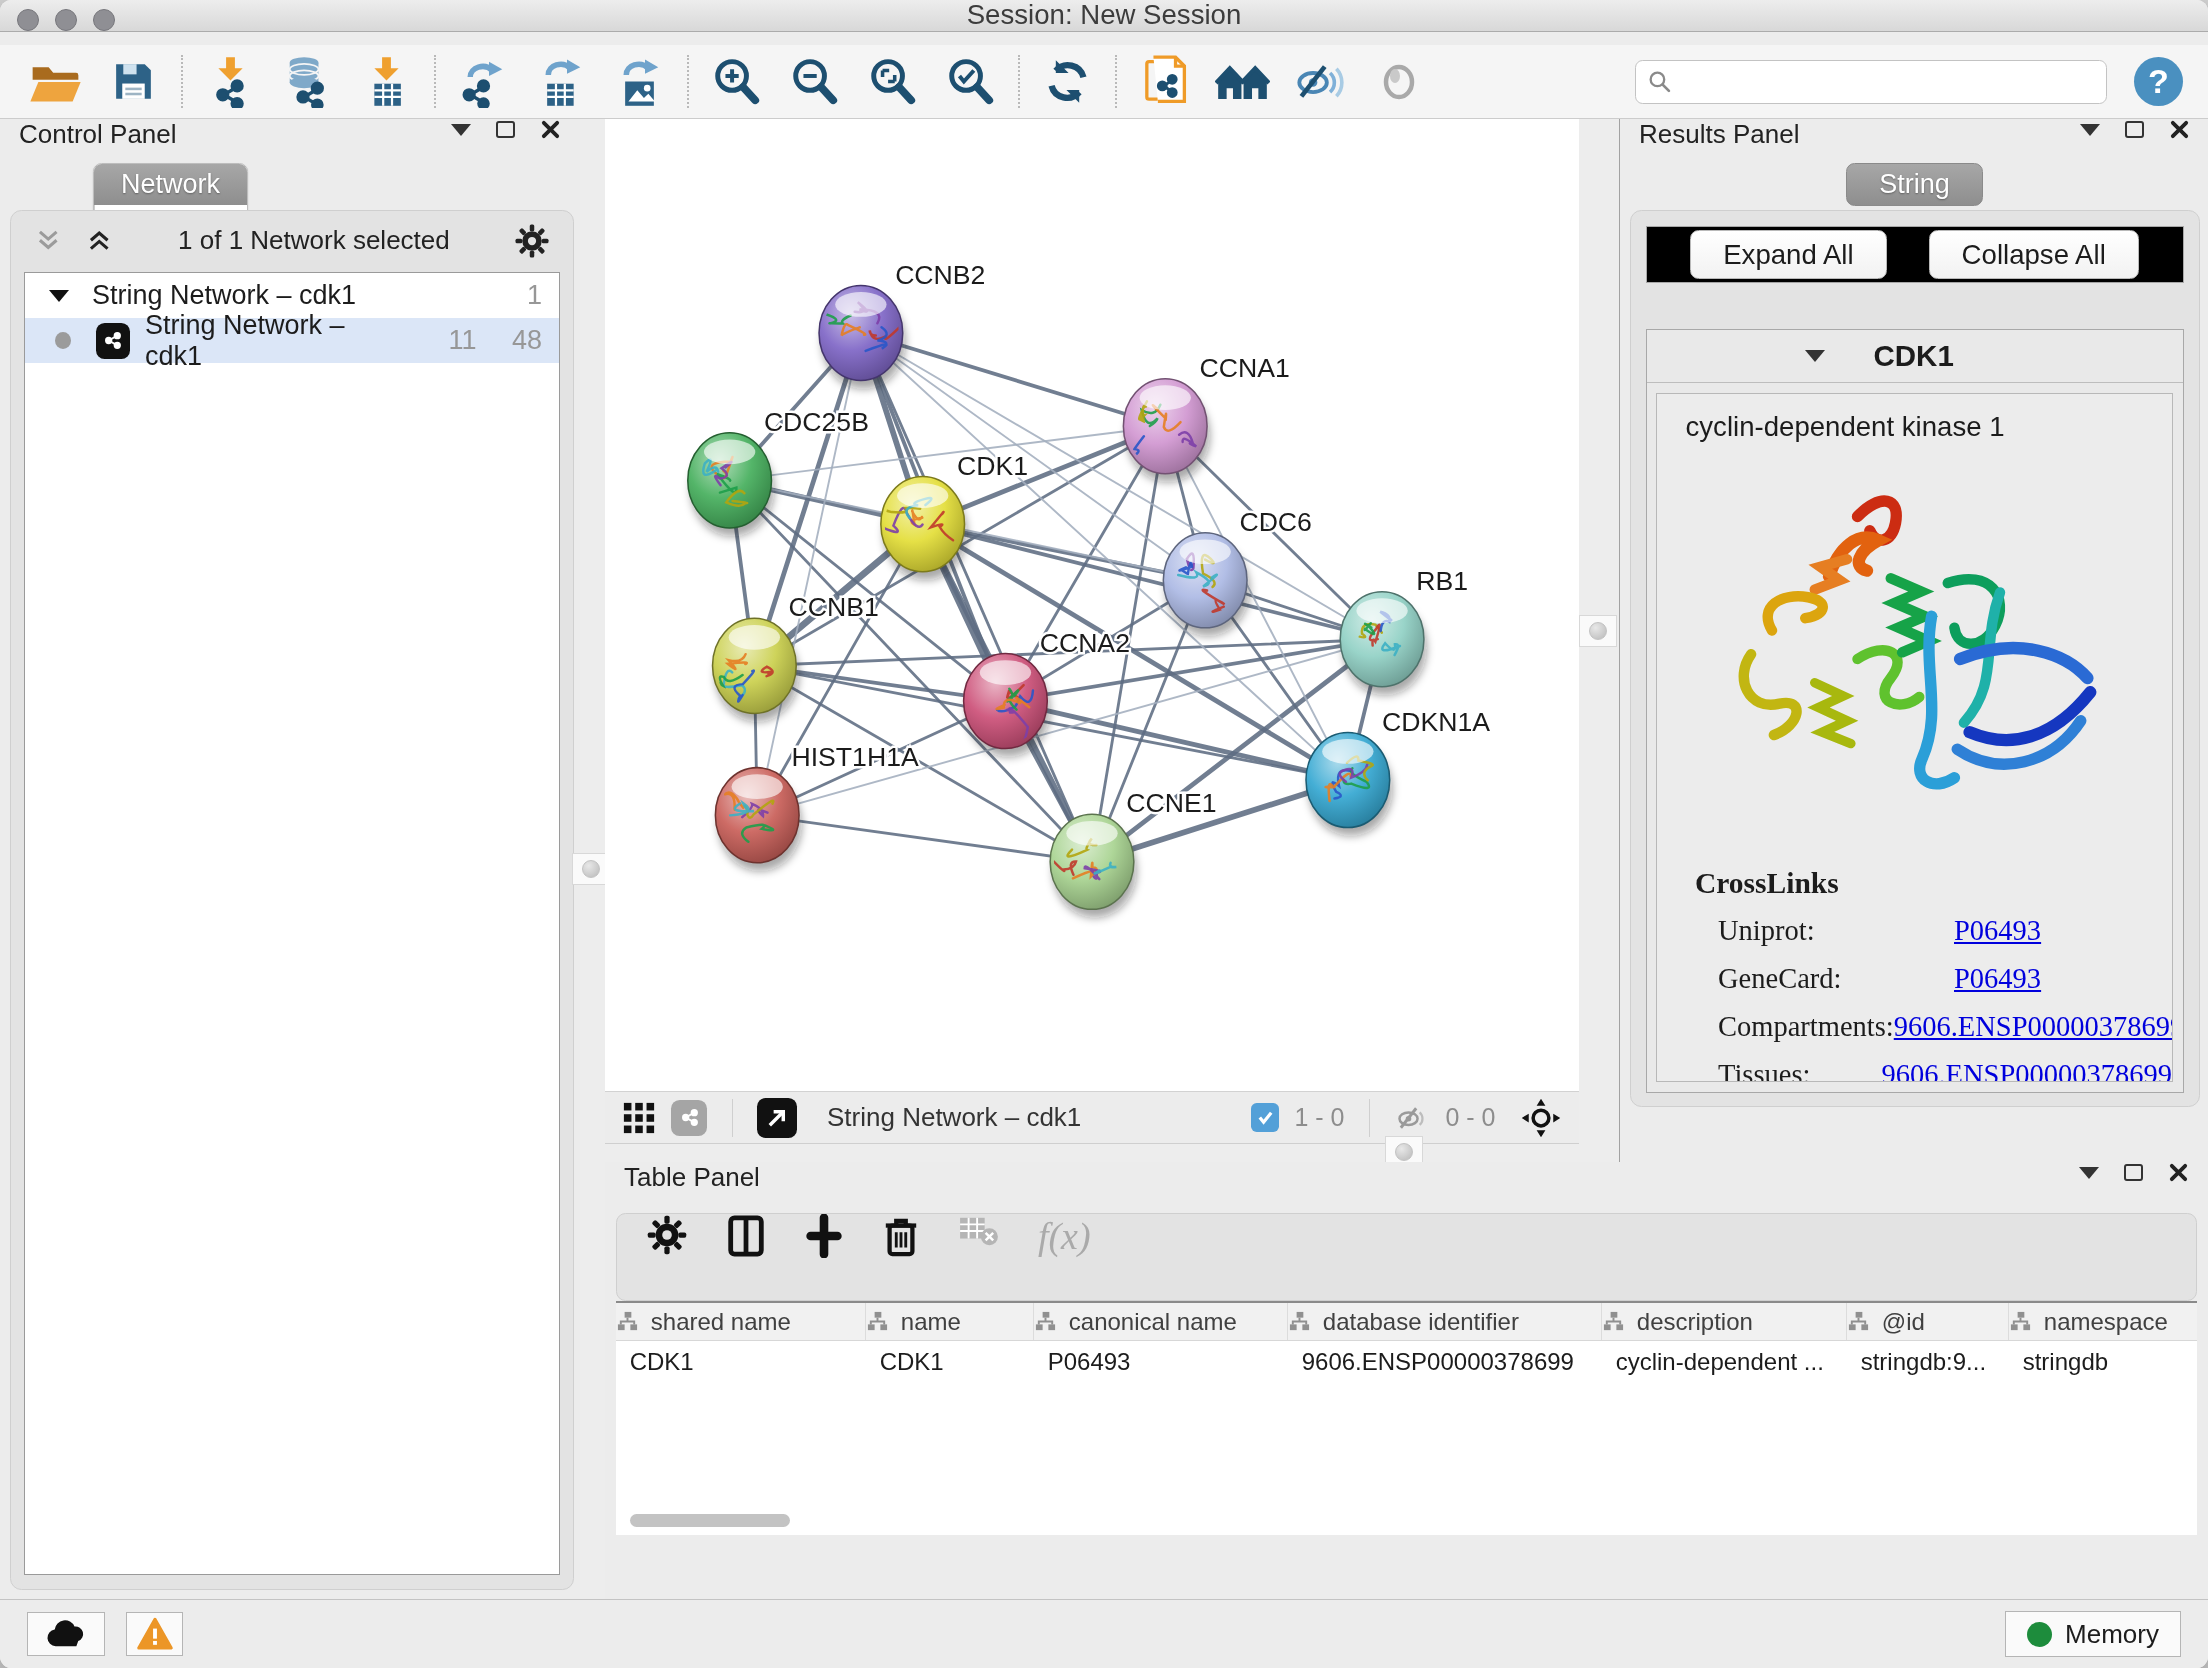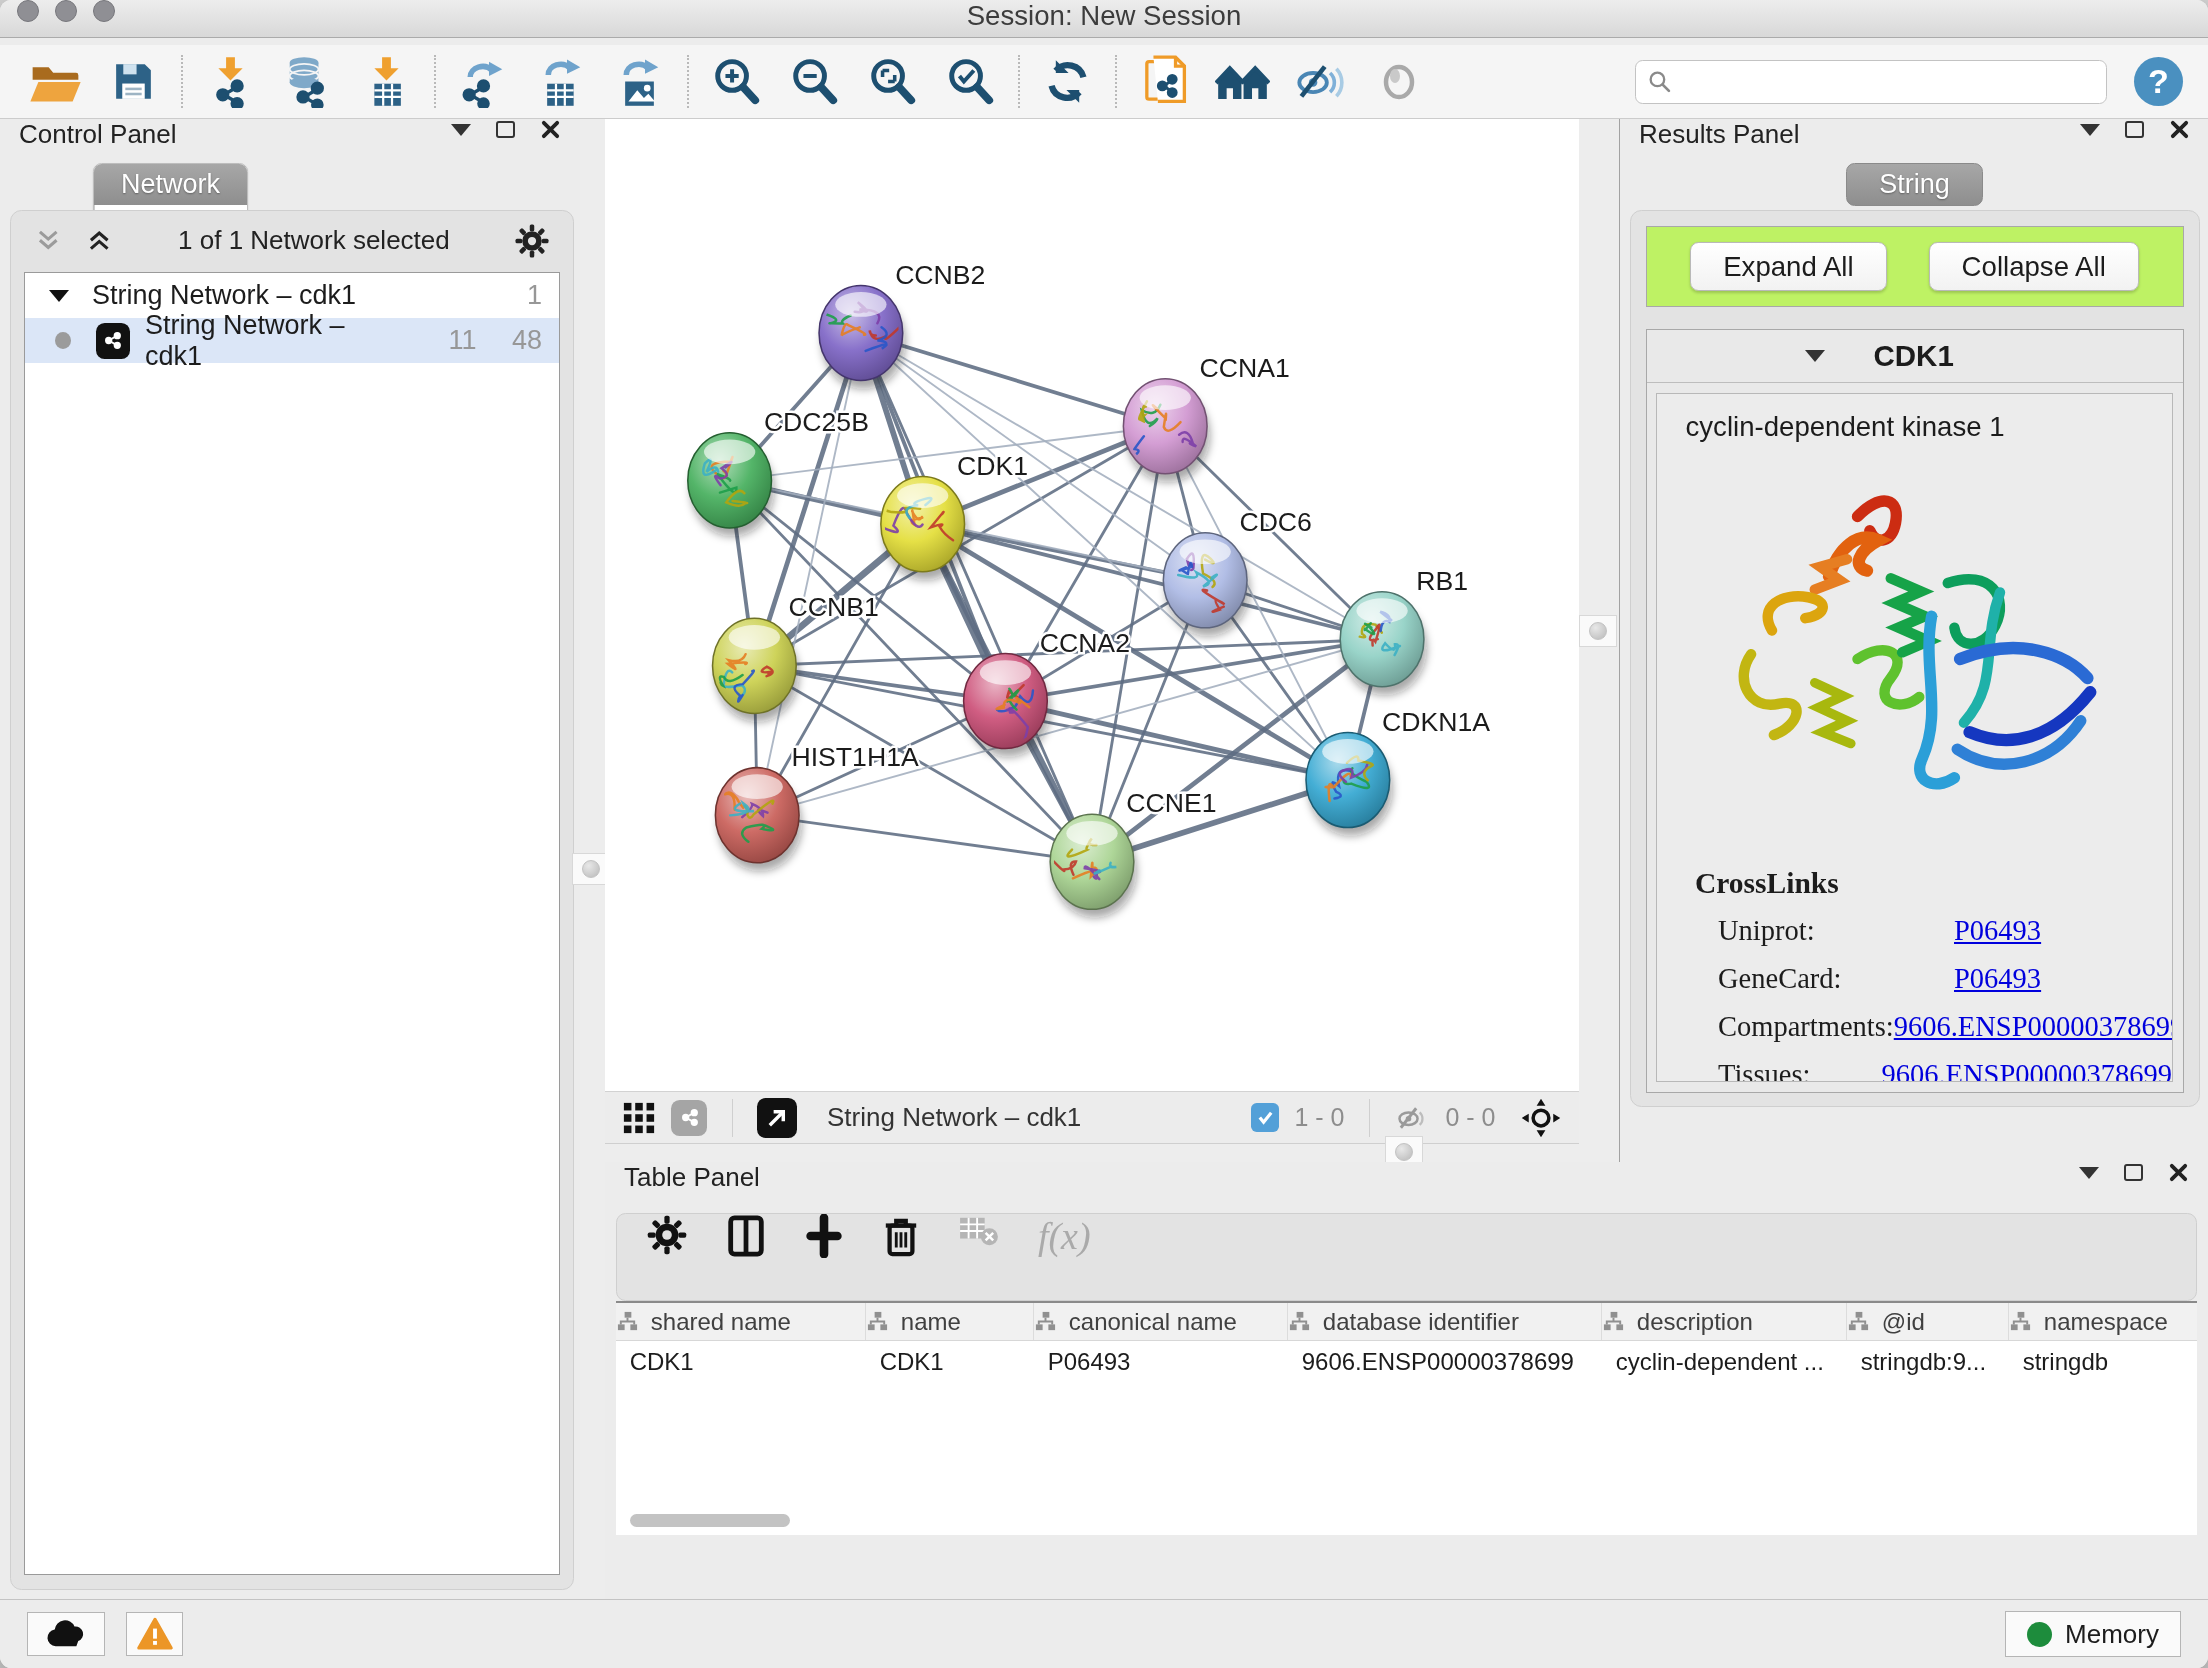--- a/index.html
+++ b/index.html
@@ -3,23 +3,23 @@
 <meta charset="utf-8">
 <style>
   * { margin:0; padding:0; box-sizing:border-box; }
   html,body { background:#d6d6d6; }
   #window {
     position:relative; width:2208px; height:1668px; overflow:hidden;
     background:#ececec; font-family:"Liberation Sans","DejaVu Sans",sans-serif;
     color:#1c1c1c; border-radius:11.4px; box-shadow:0 19px 57px rgba(0,0,0,.4);
   }
   
-  .titlebar { position:absolute; top:0; left:0; right:0; height:38px;
+  .titlebar { position:absolute; top:0; left:0; right:0; height:32px;
     background:linear-gradient(#ededed,#d8d8d8); border-bottom:1px solid #ababab;
-    display:flex; align-items:flex-start; }
+    display:flex; align-items:flex-end; }
   .traffic { display:flex; gap:16px; margin-left:17px; }
   .tl { width:22px; height:22px; border-radius:50%; background:#8f8f94; border:1px solid #77777c; }
   .win-title { position:absolute; left:0; right:0; text-align:center; font-size:27.6px; color:#3c3c3c; }
   
   .toolbar { position:absolute; top:45px; left:0; right:0; height:74px; background:#f5f5f5;
     border-bottom:1px solid #cccccc; display:flex; align-items:center; padding:0 25px; }
   .tb-btn { width:61px; height:61px; display:flex; align-items:center; justify-content:center; flex:0 0 auto; }
   .tb-sep { width:0; height:53px; border-left:2.9px dotted #b9b9b9; margin:0 17px; flex:0 0 auto; }
   .tb-gap { width:17px; flex:0 0 auto; }
   .searchbox { margin-left:auto; width:472px; height:44px; background:#fff; border:1px solid #c3c3c3;
@@ -76,21 +76,21 @@
   .share-gray { width:36px; height:36px; border-radius:8.6px; background:#a5a5a5; display:flex; align-items:center; justify-content:center;}
   .h-split { position:absolute; left:605px; top:1144px; width:974px; height:18px; background:#ededed; }
   
   .results-panel { position:absolute; left:1619px; top:119px; width:590px; height:1043px; background:#ececec;
     border-left:1.9px solid #a2a2a2; }
   .rp-tab { position:absolute; top:44px; left:0; right:0; display:flex; justify-content:center; }
   .rp-tab .tab1 { background:linear-gradient(#a7a7a7,#8e8e8e); color:#fff; font-size:27px; padding:4.8px 32px;
     border-radius:8.6px; border:1px solid #8a8a8a; text-shadow:0 1px 1.9px rgba(0,0,0,.35);}
   .rp-body { position:absolute; left:9.5px; right:9.5px; top:91px; bottom:55px; background:#e3e3e3;
     border:1px solid #cfcfcf; border-radius:11.4px; padding:15px; }
-  .rp-btnbox { border:1px solid #a8a8a8; background:#bef264; padding:15px 0; display:flex; justify-content:center; gap:42px; }
+  .rp-btnbox { border:1px solid #a8a8a8; background:#000000; padding:3px 0; display:flex; justify-content:center; gap:42px; }
   .rp-btn { background:linear-gradient(#ffffff,#f2f2f2); border:1px solid #b9b9b9; border-radius:8.6px;
     font-size:27.6px; padding:7.6px 32px; box-shadow:0 1.9px 2.9px rgba(0,0,0,.18); }
   .rp-entry { border:1px solid #a8a8a8; background:#e9e9e9; margin-top:13.3px; position:absolute;
     left:15px; right:15px; top:105px; bottom:13.3px; }
   .rp-entry-head { height:53px; border-bottom:1px solid #bdbdbd; display:flex; align-items:center; }
   .rp-gene { font-size:29.5px; font-weight:bold; margin-left:49px; }
   .rp-entry-head .tri-down { margin-left:158px; }
   .rp-inner { position:absolute; left:9.5px; right:9.5px; top:63px; bottom:9.5px; border:1px solid #b8b8b8;
     background:#ececec; overflow:hidden; }
   .rp-desc { font-size:27.6px; padding:17px 0 7.6px 28.5px; }

